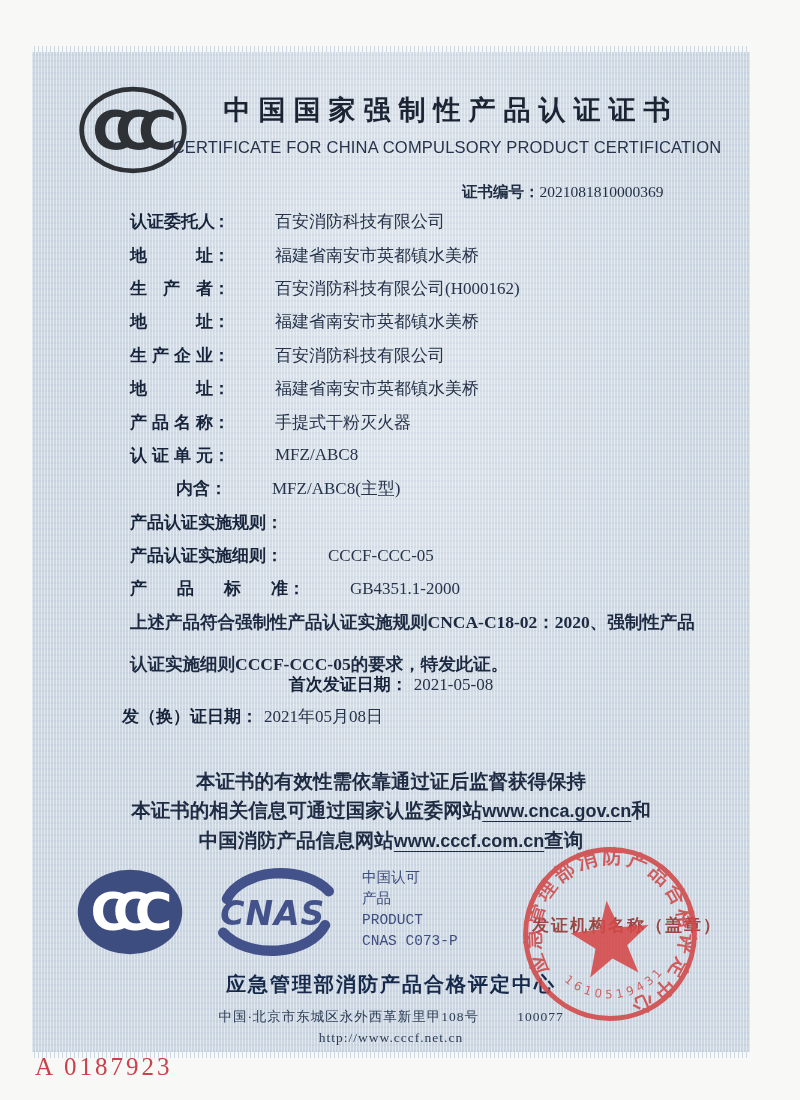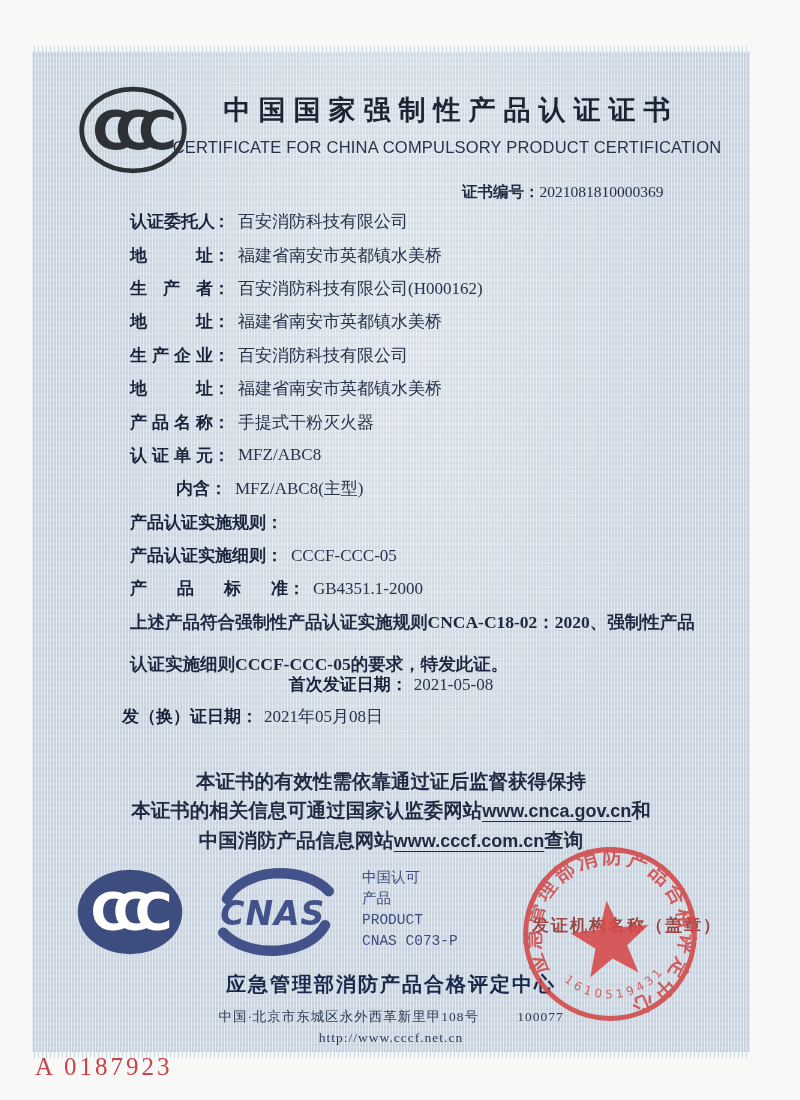--- a/index.html
+++ b/index.html
@@ -34,21 +34,21 @@
   .cert-no .lbl{font-weight:bold;}
 
   
   .fields{position:absolute;left:98px;top:153px;width:600px;}
   .frow{height:33.4px;display:flex;align-items:center;font-size:17px;white-space:nowrap;}
   .flabel{font-weight:bold;color:#16233a;flex:none;}
   .flabel-text{display:inline-block;}
   .mode-box .flabel-text{width:83px;text-align:justify;text-align-last:justify;}
   .mode-wide .flabel-text{width:158px;text-align:justify;text-align-last:justify;}
   .mode-indent{padding-left:46px;}
-  .fvalue{margin-left:8px;color:#26334a;}
+  .fvalue{margin-left:8px;color:#26334a;padding-left:37px;}
 
   .conformity{position:absolute;left:98px;top:549px;width:568px;
     font-size:17.5px;font-weight:bold;line-height:42px;color:#1c2940;}
 
   .first-issue{position:absolute;left:0;top:616px;width:718px;height:33px;
     display:flex;justify-content:center;align-items:center;font-size:17px;}
   .issue-row{position:absolute;left:90px;top:648px;height:33px;display:flex;align-items:center;
     font-size:17px;white-space:nowrap;}
   .issue-row .grp{margin-right:34px;}
   .blbl{font-weight:bold;color:#16233a;}

